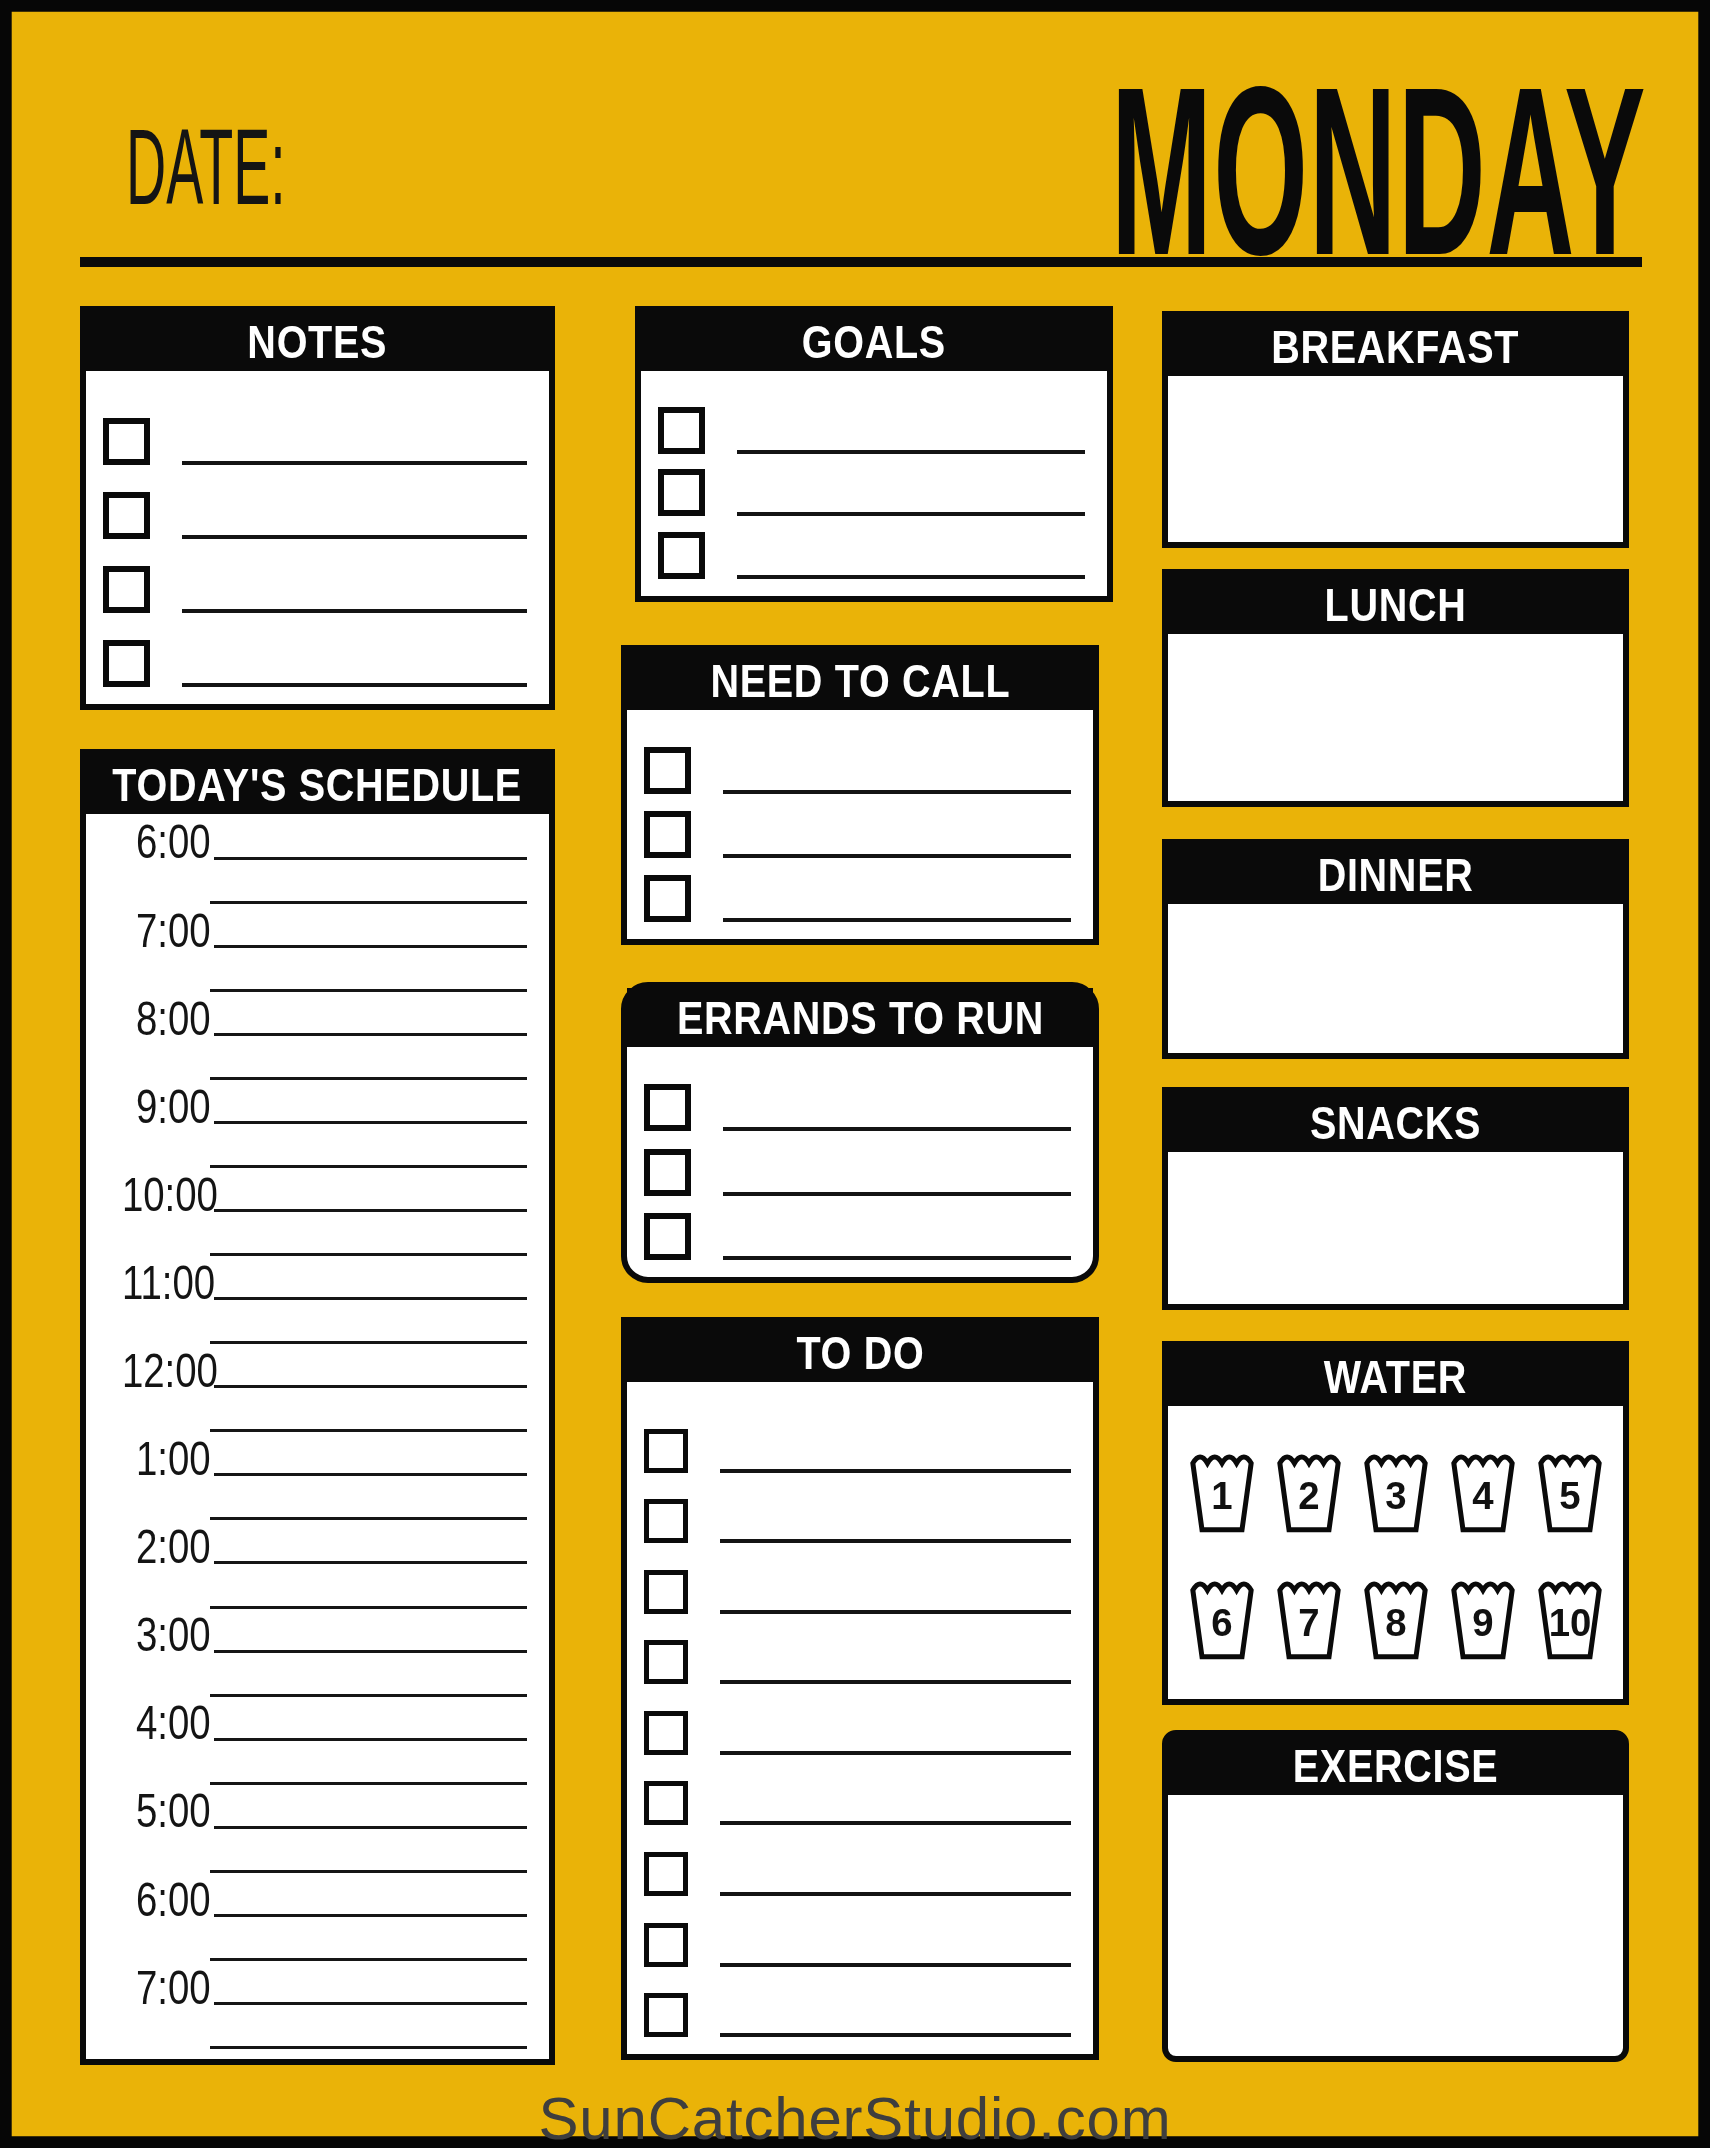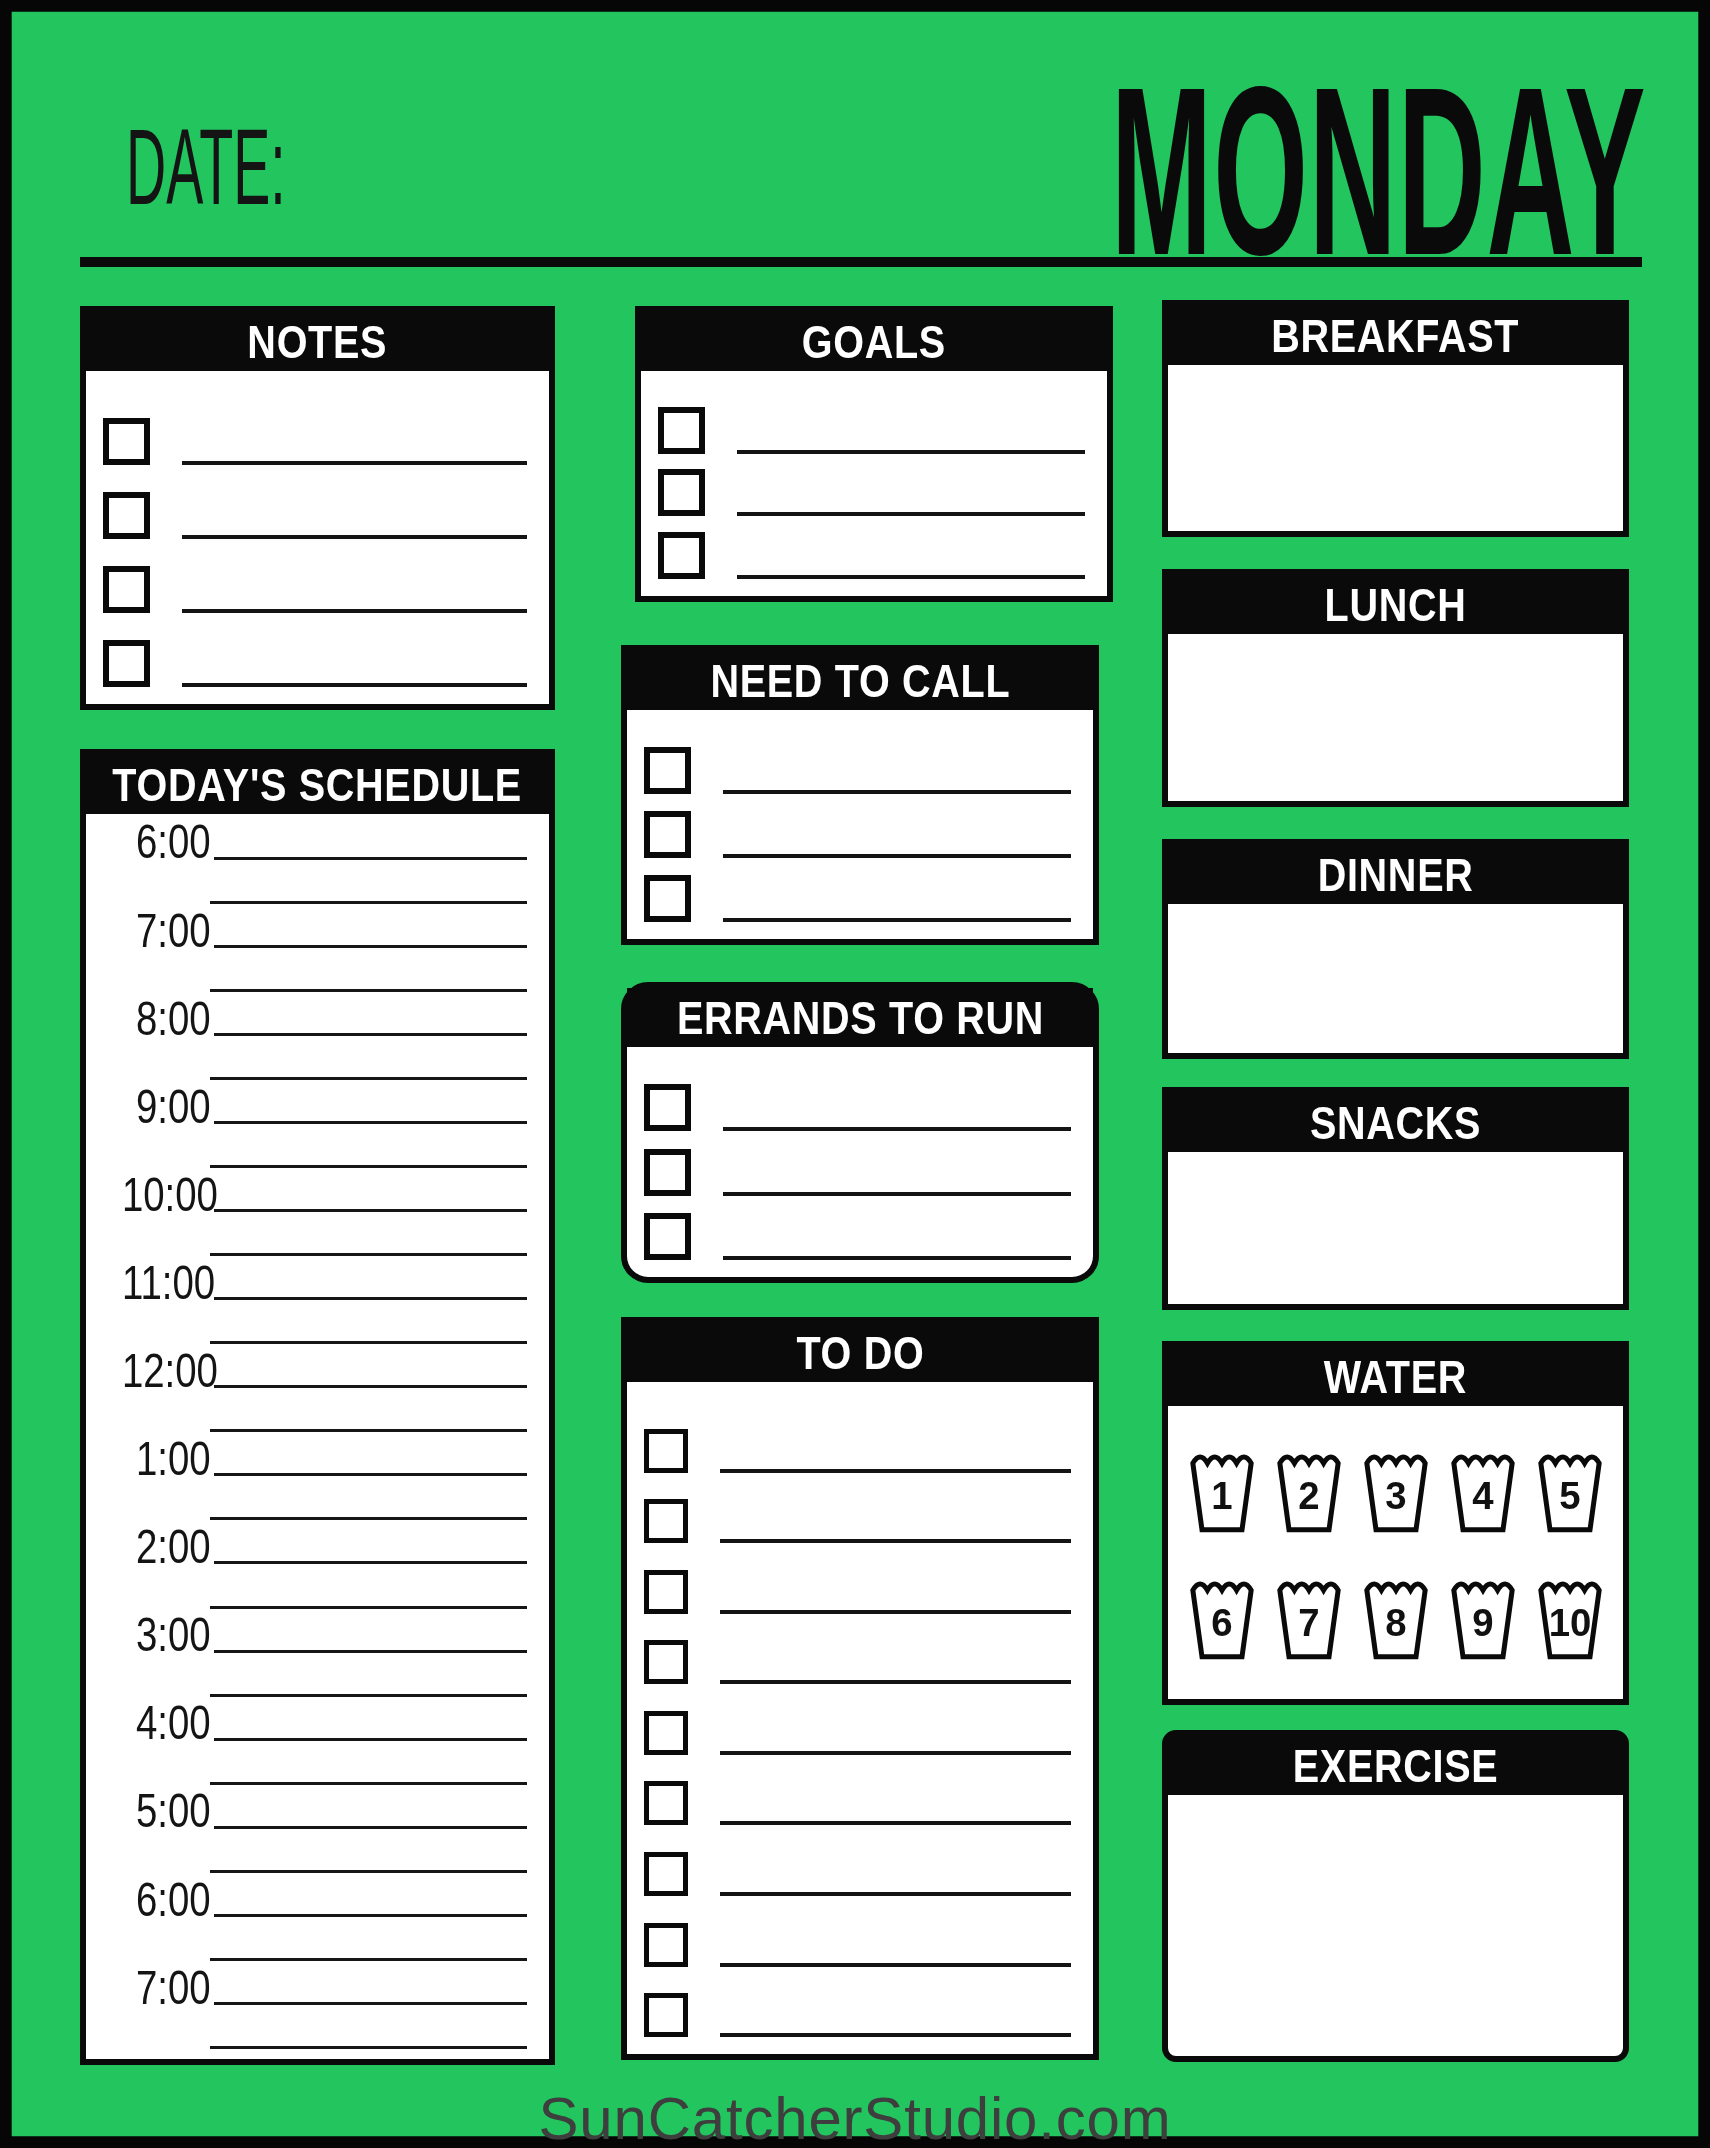--- a/index.html
+++ b/index.html
@@ -1,19 +1,19 @@
 <!DOCTYPE html>
 <html style="font-size:13.4px"><head>
 <meta charset="utf-8">
 <style>
   html,body{margin:0;padding:0;background:#ffffff;}
   .page{
     position:relative;
     width:1710px;height:2148px;
-    background:#22c55e;
+    background:#eab308;
     box-shadow:inset 0 0 0 11.7px #060606;
     font-family:"Liberation Sans","DejaVu Sans",sans-serif;
     overflow:hidden;
   }
   
   .date-label{
     position:absolute;left:126px;top:114px;
     font-size:107px;font-weight:400;color:#141414;
     line-height:1;transform:scaleX(.52);transform-origin:0 50%;
     white-space:nowrap;
@@ -307,21 +307,21 @@
           <span class="cl-cb"></span>
           <span class="cl-line"></span>
         </div>
         <div class="cl-row">
           <span class="cl-cb"></span>
           <span class="cl-line"></span>
         </div>
       </div>
   </section>
 
-  <section class="box" style="left:1162px;top:300px;width:467px;height:237px;gap:20px;">
+  <section class="box" style="left:1162px;top:311px;width:467px;height:237px;gap:20px;">
     <div class="box-hdr">
       <span class="hdr-text">BREAKFAST</span>
     </div>
     <div class="box-body"></div>
   </section>
 
   <section class="box" style="left:1162px;top:569px;width:467px;height:238px;">
     <div class="box-hdr">
       <span class="hdr-text">LUNCH</span>
     </div>

